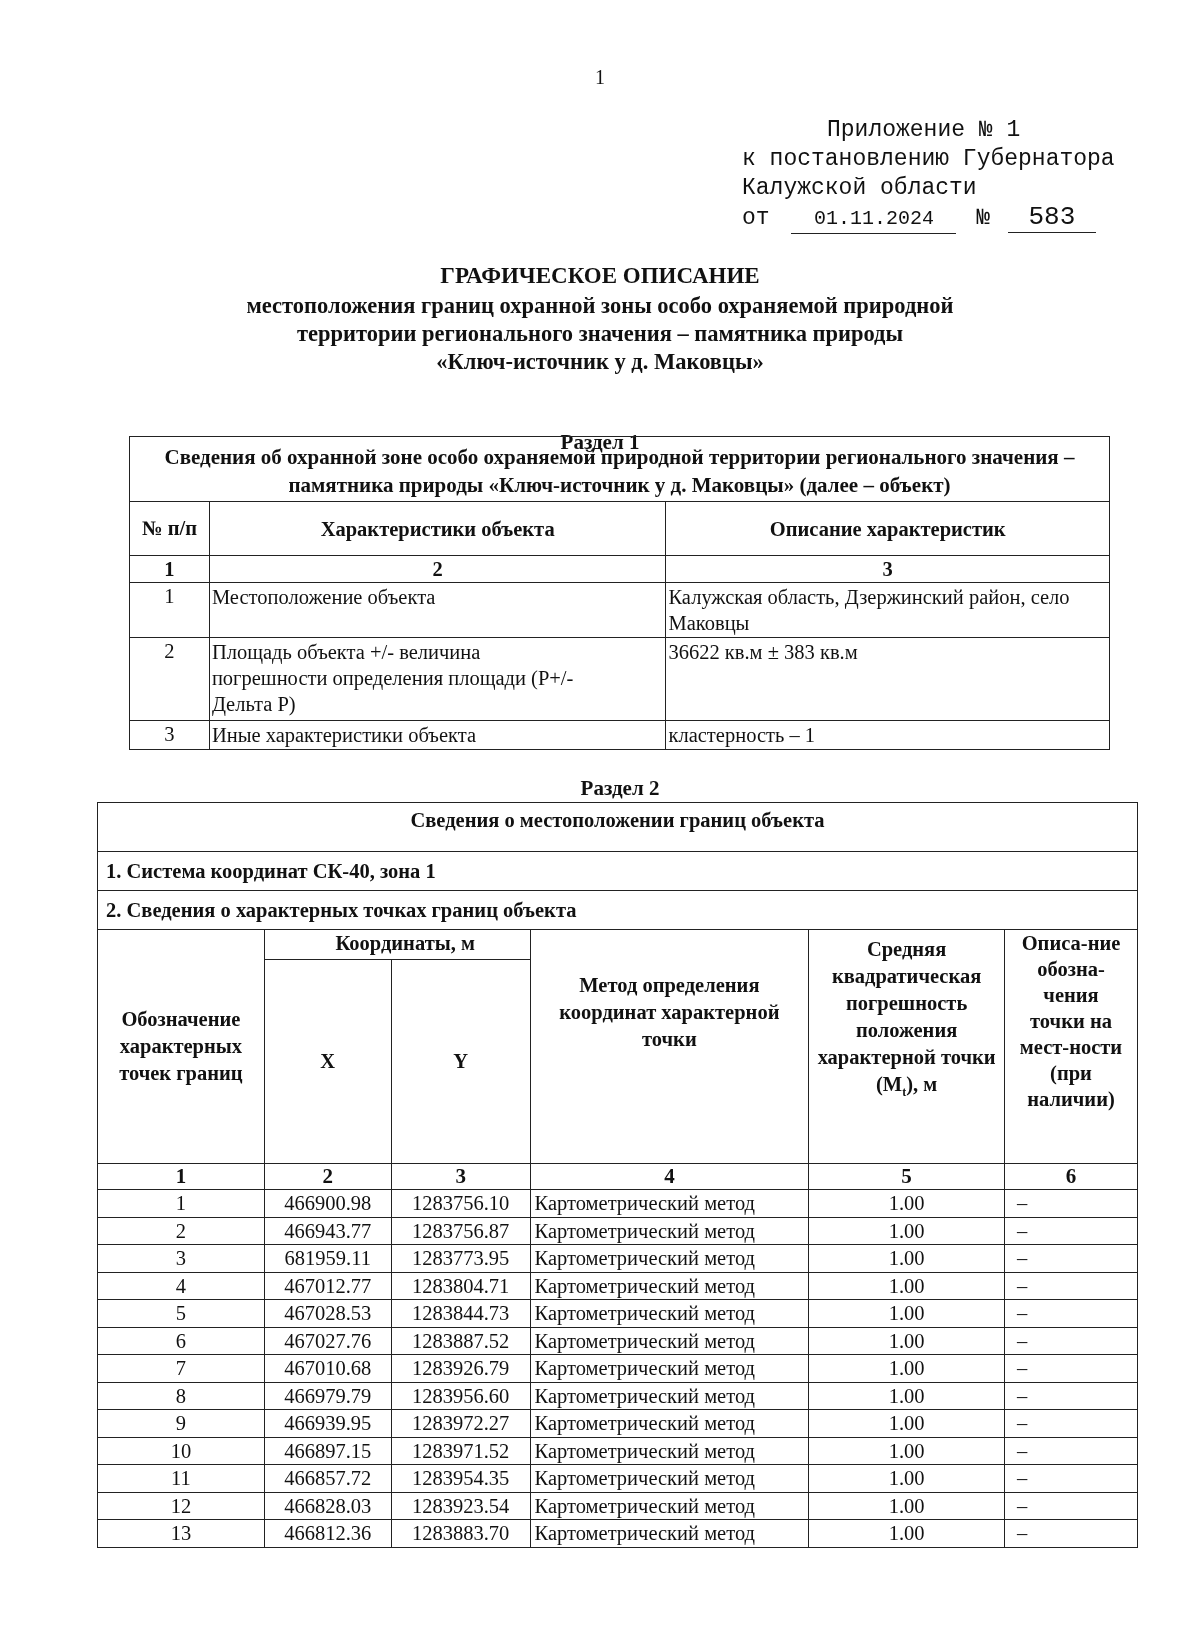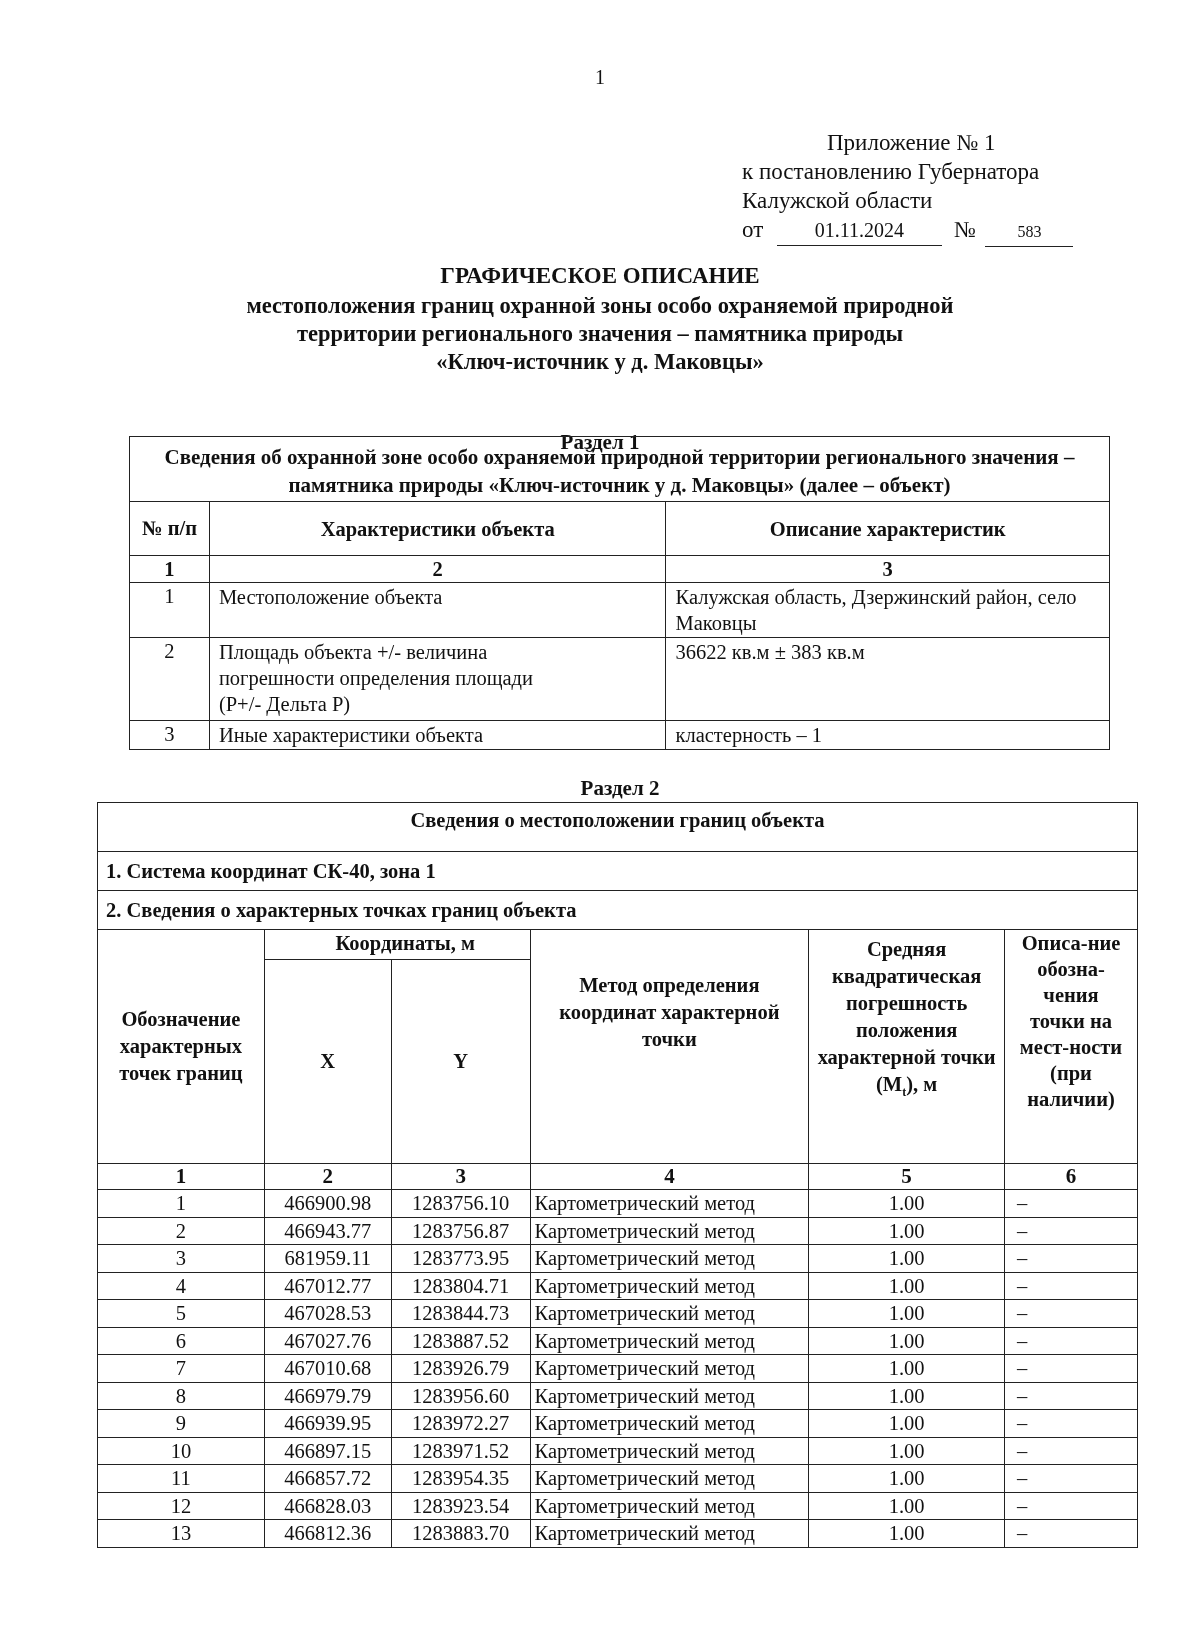--- a/index.html
+++ b/index.html
@@ -1,33 +1,33 @@
 <!DOCTYPE html>
 <html><head>
 <meta charset="utf-8">
 <style>
   html,body{margin:0;padding:0;background:#fff;}
   body{width:1200px;height:1650px;position:relative;overflow:hidden;font-family:"Liberation Serif","DejaVu Serif",serif;color:#111;}
   .abs{position:absolute;}
   .pagenum{left:0;width:1200px;top:66px;text-align:center;font-size:20px;}
-  .annex{left:742px;top:128px;font-size:23px;line-height:29px;}
+  .annex{left:742px;top:116px;font-size:23px;line-height:29px;font-family:Liberation Mono, monospace;}
   .annex .l1{padding-left:85px;}
   .annex .l4 span{display:inline-block;}
   .uline{border-bottom:1px solid #222;text-align:center;}
   .title{left:0;width:1200px;top:262px;text-align:center;font-weight:bold;font-size:22.5px;line-height:28px;}
   .title .t1{font-size:23px;margin-bottom:2px;}
   .sec-label{left:0;width:1200px;text-align:center;font-weight:bold;font-size:21px;}
   table{border-collapse:collapse;position:absolute;}
   td{border:1.3px solid #222;padding:0;vertical-align:middle;}
   .t1tab{left:129px;top:436px;width:981px;font-size:20.5px;}
   .t1tab td{line-height:26px;}
   .t1tab .hdr{font-weight:bold;text-align:center;padding:6px 6px 2px;line-height:28px;font-size:21px;}
   .t1tab .ch{font-weight:bold;text-align:center;}
   .t1tab .num{text-align:center;vertical-align:top;}
-  .t1tab .txt{padding:1px 9px;vertical-align:top;}
+  .t1tab .txt{padding:1px 2px;vertical-align:top;}
   .t2tab{left:97px;top:802px;width:1041px;font-size:20.5px;}
   .t2tab .row-title{font-weight:bold;text-align:center;height:42px;vertical-align:top;padding-top:6px;}
   .t2tab .row-sub{font-weight:bold;padding-left:8px;height:38px;}
   .t2tab .ch{font-weight:bold;text-align:center;line-height:27px;}
   .t2tab .idx td{font-weight:bold;text-align:center;height:25px;font-size:21px;}
   .t2tab .drow td{height:26.5px;line-height:24px;}
   .t2tab .c{text-align:center;}
   .t2tab .m{padding-left:4px;}
   .t2tab .d{padding-left:12px;}
 </style>
@@ -37,21 +37,21 @@
 <div class="abs pagenum">1</div>
 
 <div class="abs annex">
   <div class="l1">Приложение № 1</div>
   <div>к постановлению Губернатора</div>
   <div>Калужской области</div>
   <div class="l4">
     <span>от</span>
     <span class="uline" style="width:165px;margin-left:8px;font-size:20px;">01.11.2024</span>
     <span style="margin-left:6px;">№</span>
-    <span class="uline" style="width:88px;margin-left:4px;font-size:16px;">583</span>
+    <span class="uline" style="width:88px;margin-left:4px;font-size:26px;">583</span>
   </div>
 </div>
 
 <div class="abs title">
   <div class="t1">ГРАФИЧЕСКОЕ ОПИСАНИЕ</div>
   <div>местоположения границ охранной зоны особо охраняемой природной</div>
   <div>территории регионального значения – памятника природы</div>
   <div>«Ключ-источник у д. Маковцы»</div>
 </div>
 

